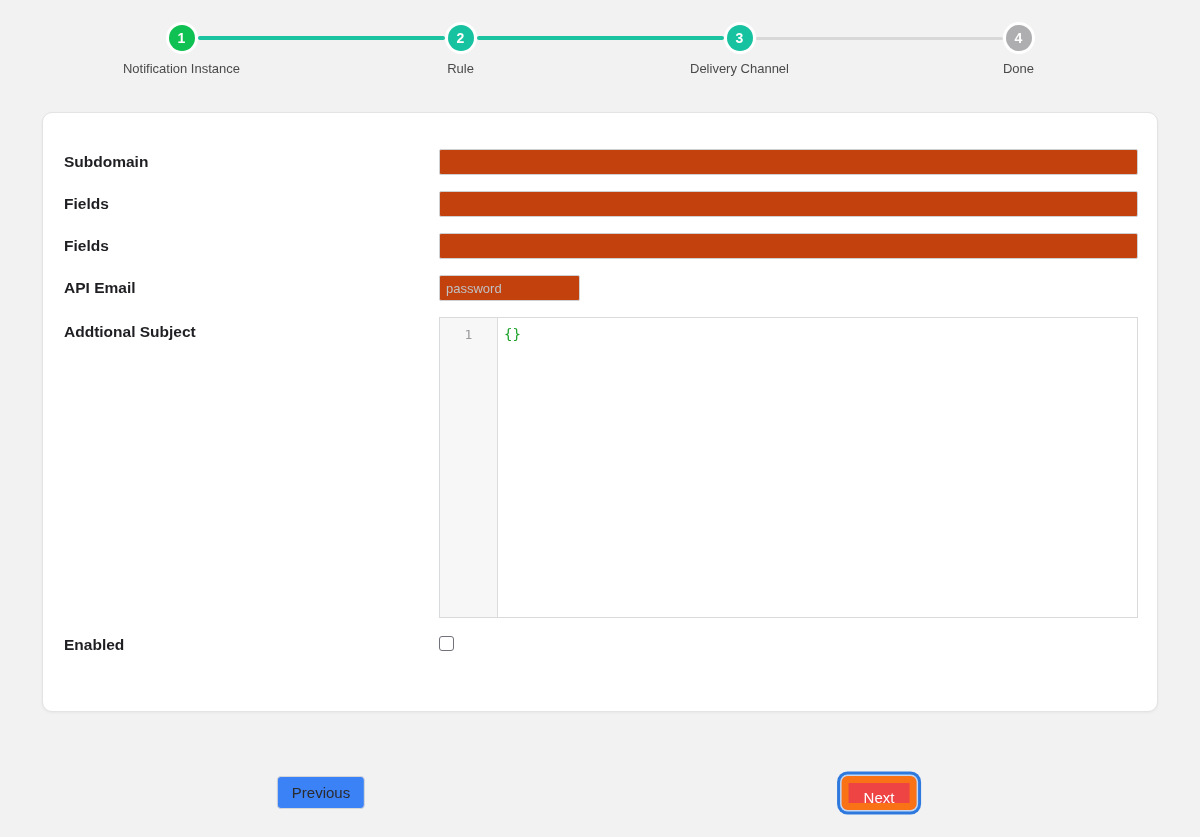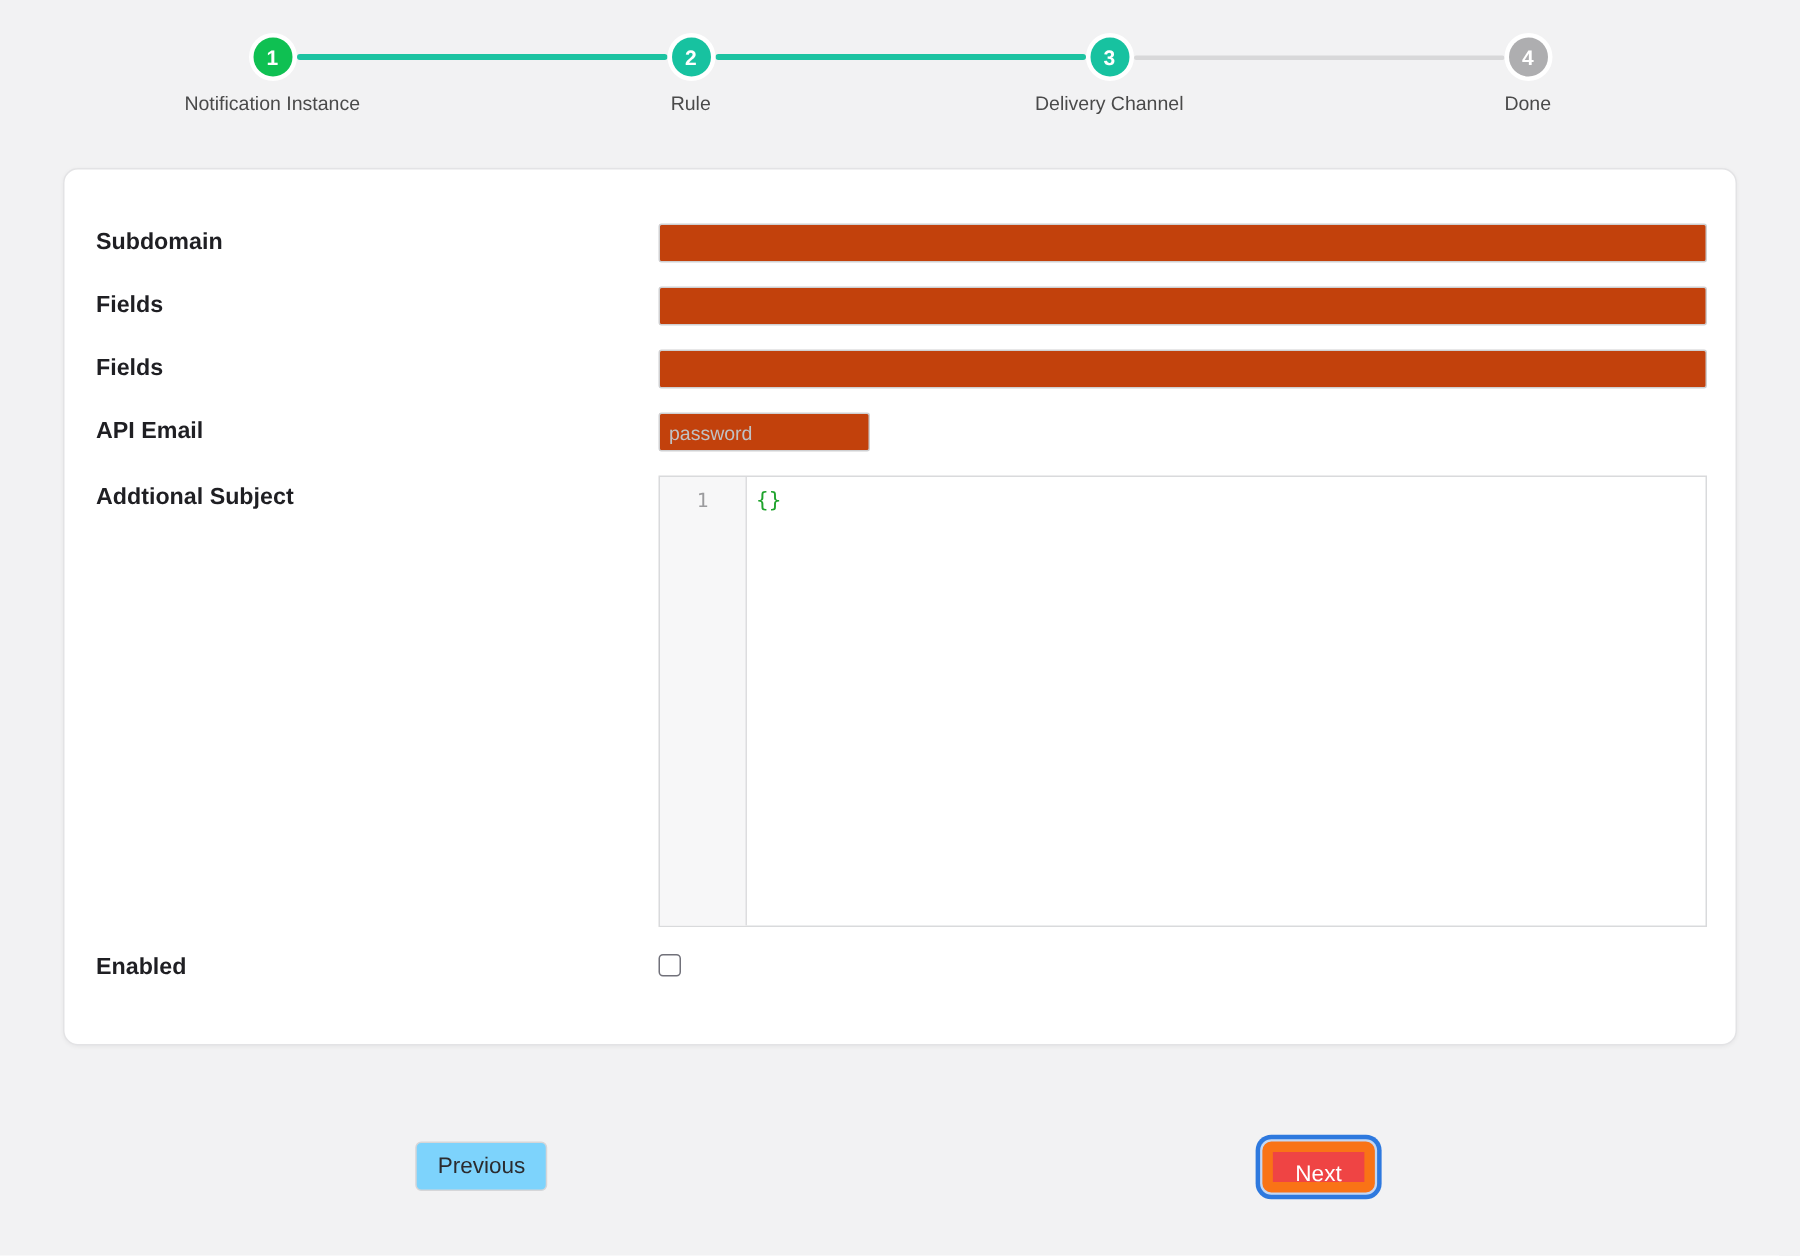--- a/index.html
+++ b/index.html
@@ -35,21 +35,21 @@
   
   .card {
     margin:28px 42px 0;
     background:#fff;
     border:1px solid #e3e3e5;
     border-radius:10px;
     padding:36px 19px 40px 21px;
     box-shadow:0 1px 3px rgba(0,0,0,.05);
   }
   .form-row { display:flex; align-items:center; margin-bottom:16px; }
-  .form-row:last-child { margin-bottom:0; }
+  .form-row:last-child { margin-bottom:16px; }
   .form-row.align-top { align-items:flex-start; }
   .form-label { flex:0 0 375px; width:375px; font-weight:700; font-size:15.5px; color:#1f1f23; }
   .align-top .form-label { padding-top:6px; }
   .form-control-col { flex:1; min-width:0; }
   .text-input {
     width:100%; height:26px;
     border:1px solid #cfd0d2; border-radius:2px;
     padding:0 6px; font-size:14px; font-family:inherit;
     background:#c2410c; outline:none; color:#1f1f23;
   }
@@ -77,21 +77,21 @@
     width:15px; height:15px; margin:2px 0 0 0;
     border:1.5px solid #71717a; border-radius:3px;
     background:#fff; cursor:pointer;
   }
 
   
   .actions { position:relative; margin:64px 42px 0; height:40px; }
   .btn { font-family:inherit; font-size:15px; cursor:pointer; }
   .btn-prev {
     position:absolute; left:25%; transform:translateX(-50%);
-    background:#7dd3fc; color:#2b2b2e;
+    background:#3b82f6; color:#2b2b2e;
     border:1px solid #d6d6d8; border-radius:4px;
     padding:2px 14px; height:33px;
   }
   .btn-next {
     position:absolute; left:75%; transform:translateX(-50%);
     background:#ef4444; color:#fff;
     border:7px solid #f97316; border-radius:6px;
     padding:6px 15px; height:34px;
     box-shadow:0 0 0 1.5px #c3d7f4, 0 0 0 4.5px #2e79de;
   }

